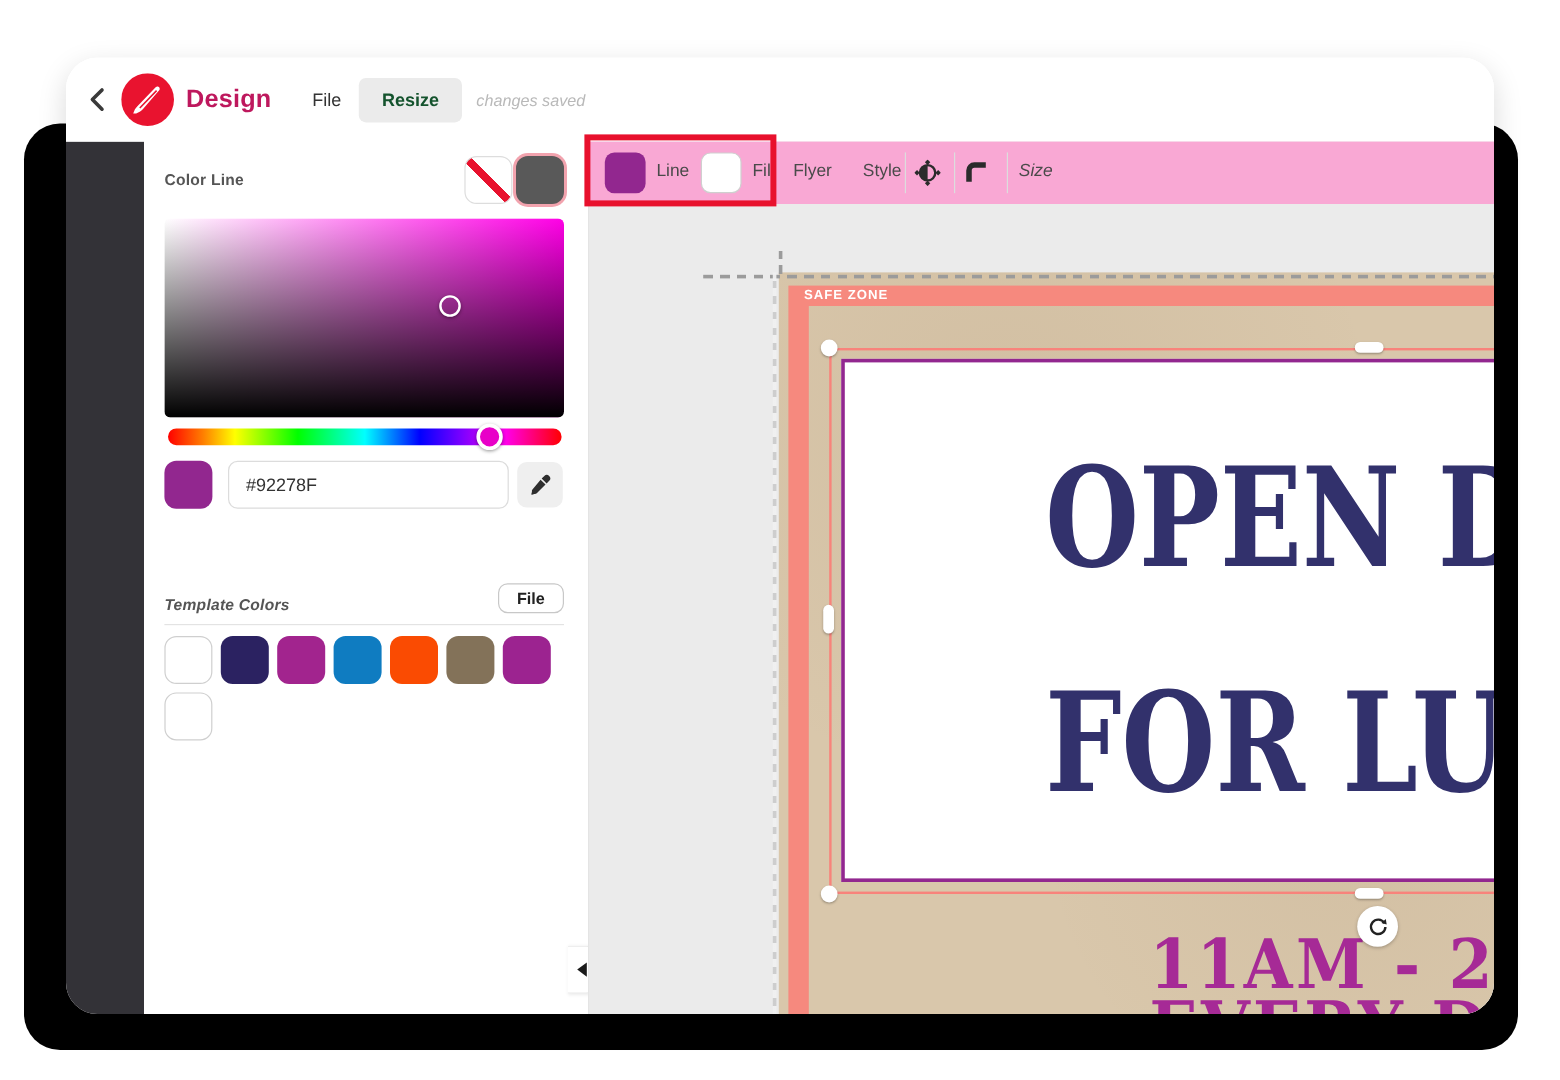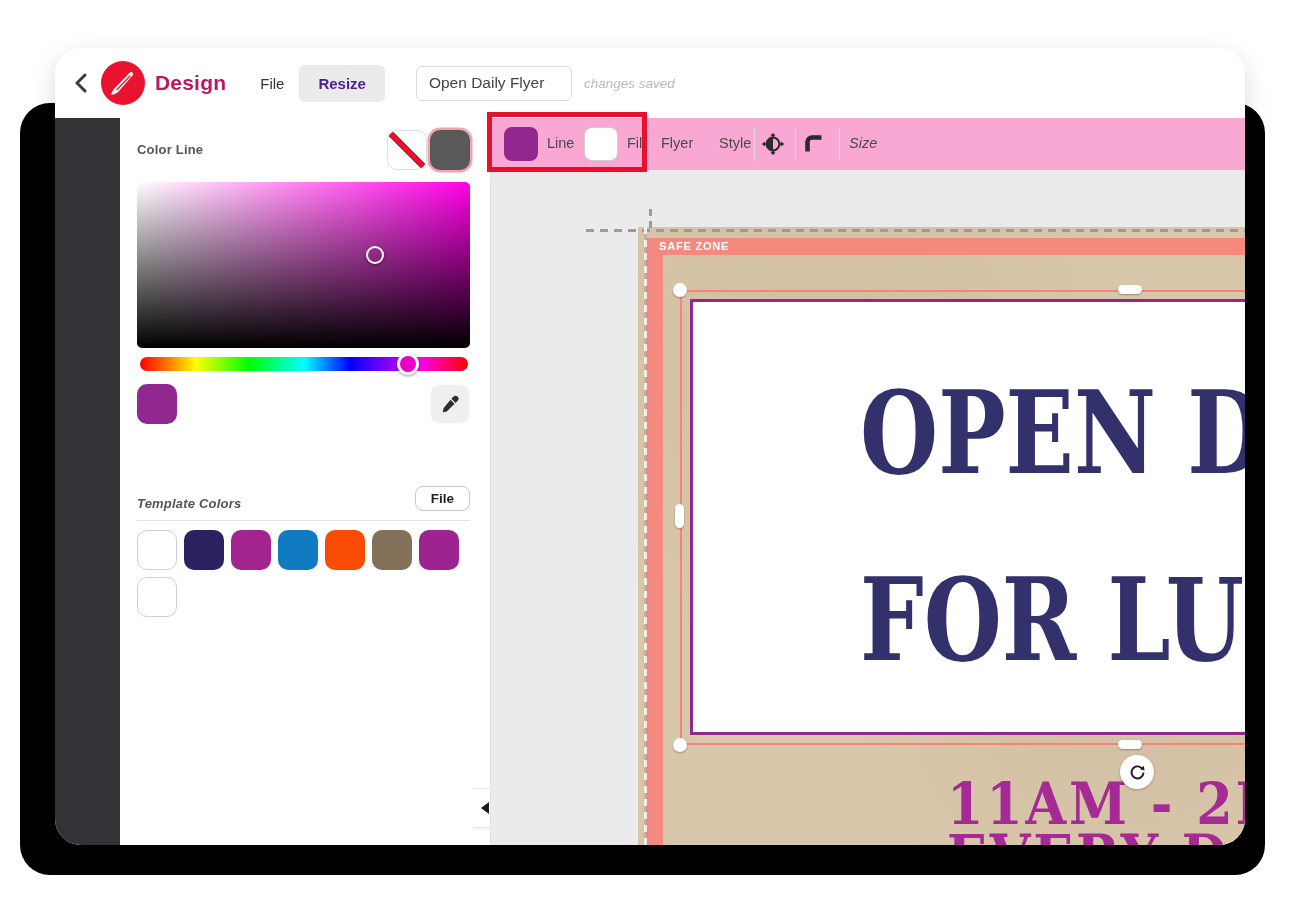--- a/index.html
+++ b/index.html
@@ -10,21 +10,21 @@
 
   
   #app-window { position:absolute; left:55px; top:48px; width:1190px; height:797px; background:#fff; border-radius:26px; overflow:hidden; box-shadow:0 8px 24px rgba(0,0,0,.15); }
 
   
   #topbar { position:relative; height:70px; background:#fff; display:flex; align-items:center; }
   .back-chevron { margin-left:18px; width:16px; height:20px; cursor:pointer; }
   .logo { margin-left:12px; width:44px; height:44px; }
   .app-name { margin-left:10px; font-size:21px; font-weight:800; color:#be185d; letter-spacing:.2px; }
   .file-label { margin-left:34px; font-size:15px; font-weight:400; color:#333; cursor:pointer; }
-  .resize-btn { margin-left:15px; background:#EBEBEB; border:none; border-radius:6px; font-size:15px; font-weight:700; color:#4c1d95; padding:10px 19px; font-family:inherit; cursor:pointer;text-align:right; }
+  .resize-btn { margin-left:15px; background:#EBEBEB; border:none; border-radius:6px; font-size:15px; font-weight:700; color:#14532d; padding:10px 19px; font-family:inherit; cursor:pointer;text-align:right; }
   .title-input { margin-left:31px; width:156px; height:35px; border:1.5px solid #DCDCDC; border-radius:6px; font-size:15.5px; color:#444; padding:0 12px; font-family:inherit; }
   .status-text { margin-left:12px; font-size:13.5px; font-style:italic; color:#B9B9B9; }
 
   
   #body-row { display:flex; height:727px; }
   #tool-strip { width:65px; background:#333237; }
   #panel { width:370px; background:#fff; position:relative; }
   #canvas { flex:1; background:#EBEBEB; position:relative; border-left:1px solid #E4E4E4; overflow:visible; }
 
   
@@ -59,21 +59,21 @@
 
   
   .guide-h { position:absolute; left:95px; top:111px; width:660px; height:3px; z-index:8;
     background:repeating-linear-gradient(90deg, #9B9B9B 0 8px, transparent 8px 14px); }
   .guide-v-stub { position:absolute; left:158px; top:91px; width:3px; height:20px; z-index:8;
     background:repeating-linear-gradient(180deg, #9B9B9B 0 7px, transparent 7px 12px); }
   .guide-v { position:absolute; left:153px; top:109px; width:3px; height:650px; z-index:8;
     background:repeating-linear-gradient(180deg, rgba(240,240,240,.95) 0 7px, rgba(150,150,150,.35) 7px 13px); }
 
   
-  #flyer { position:absolute; left:147px; top:109px; width:640px; height:650px; background:#D9C7AB; z-index:1;
+  #flyer { position:absolute; left:158px; top:109px; width:640px; height:650px; background:#D9C7AB; z-index:1;
     background-image:radial-gradient(circle at 30% 20%, rgba(125,95,60,.08), transparent 45%), radial-gradient(circle at 75% 70%, rgba(125,95,60,.07), transparent 40%); }
   #safe-frame { position:absolute; left:8px; top:11px; width:700px; height:700px; border:17px solid #F6897E; }
   #safe-label { position:absolute; left:21px; top:13px; font-size:11px; font-weight:700; letter-spacing:.8px; color:#fff; z-index:2; }
   #sel-box { position:absolute; left:42px; top:63px; width:620px; height:455px; border:2px solid #F8837B; z-index:3; }
   #shape-rect { position:absolute; left:52px; top:72px; width:620px; height:436px; background:#fff; border:3px solid #92278F; z-index:2; }
   .headline { position:absolute; left:222px; font-family:"DejaVu Serif", serif; font-weight:bold; font-size:115px; color:#32316C; white-space:nowrap; transform:scaleX(.78); transform-origin:left top; z-index:4; line-height:1; }
   .flyer-time { position:absolute; left:309px; font-family:"DejaVu Serif", serif; font-weight:bold; font-size:57px; color:#A62A96; white-space:nowrap; letter-spacing:3px; transform:scaleX(.92); transform-origin:left top; z-index:4; line-height:1; }
   .handle-circle { position:absolute; width:14px; height:14px; border-radius:50%; background:#fff; box-shadow:0 1px 2px rgba(0,0,0,.3); z-index:5; cursor:pointer; }
   .handle-pill-h { position:absolute; width:24px; height:9px; border-radius:5px; background:#fff; box-shadow:0 1px 2px rgba(0,0,0,.3); z-index:5; cursor:pointer; }
   .handle-pill-v { position:absolute; width:9px; height:24px; border-radius:5px; background:#fff; box-shadow:0 1px 2px rgba(0,0,0,.3); z-index:5; cursor:pointer; }
@@ -91,40 +91,40 @@
         <polyline points="12,2 4,10 12,18" fill="none" stroke="#3A3A3A" stroke-width="3" stroke-linecap="round" stroke-linejoin="round"></polyline>
       </svg>
     <svg class="logo" viewBox="0 0 44 44">
       <circle cx="22" cy="22" r="22" fill="#E9132F"></circle>
       <path d="M12.5,33.5 c2.5,-1 3.5,-1.5 5.5,-3.5 L31.5,14.5 c1.8,-2 -0.8,-4.6 -2.8,-2.8 L13.5,27.5 c-2,2 -2.5,3.5 -3.5,6 z" fill="#fff"></path>
       <path d="M15.5,29 L29.5,14.5" stroke="#E9132F" stroke-width="1.3" fill="none"></path>
     </svg>
     <div class="app-name">Design</div>
     <div class="file-label">File</div>
     <button class="resize-btn">Resize</button>
-    <input class="title-input" value="Open Daily Flyer" style="">
     <div class="status-text">changes saved</div>
   </div>
 
   <div id="body-row">
 
     <div id="tool-strip"></div>
 
     <div id="panel">
       <div class="panel-label" style="left:17px; top:24px;">Color Line</div>
       <div class="colortype-btn btn-none"></div>
       <div class="colortype-btn btn-solid"></div>
 
       <div id="sv-box">
         <div id="sv-cursor" style="position:absolute; left:229px; top:64px;"></div>
       </div>
       <div id="hue-track"></div>
       <div id="hue-cursor"></div>
 
       <div id="cur-swatch" style="background-color: rgb(146, 39, 143);"></div>
+      <input id="hex-input" value="#92278F" style="">
       <button id="eyedrop-btn">
         <svg width="19" height="19" viewBox="0 0 19 19">
           <path d="M12.6,1.6 a2.9,2.9 0 0 1 4.1,4.1 l-2.2,2.2 -4.1,-4.1 z" fill="#2E2E2E"></path>
           <path d="M9.5,4.7 l4.1,4.1 -7.3,7.3 c-.5,.5 -1.3,.8 -2,.6 l-1.9,.5 a.5,.5 0 0 1 -.6,-.6 l.5,-1.9 c-.2,-.7 .1,-1.5 .6,-2 z" fill="#2E2E2E"></path>
         </svg>
       </button>
 
       <div class="panel-label" style="left:17px; top:378px;font-style:italic;">Template Colors</div>
       <button id="edit-btn">File</button>
       <div id="tpl-divider"></div>

